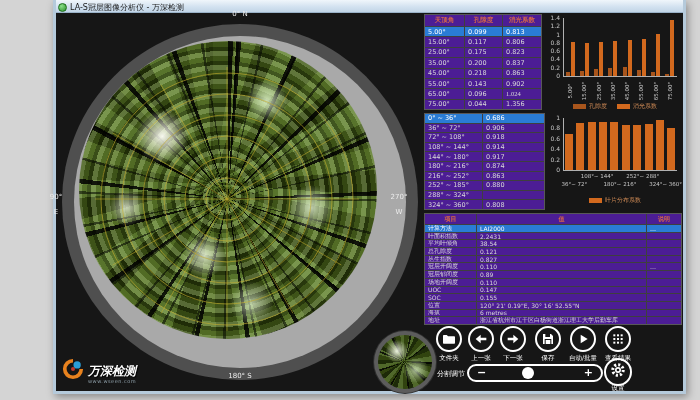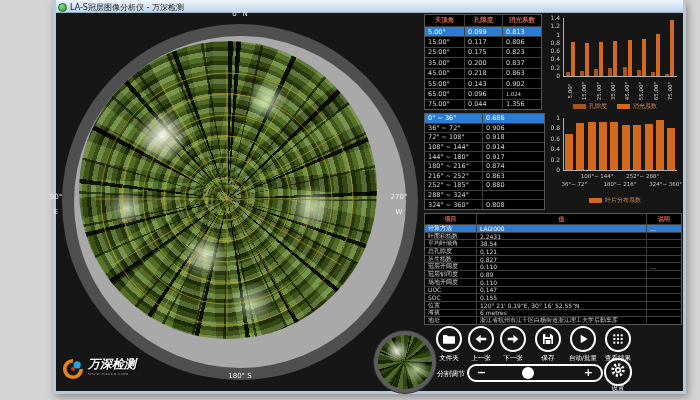--- a/index.html
+++ b/index.html
@@ -38,21 +38,21 @@
   #thumb{left:374px;top:331px;width:62px;height:62px;border-radius:50%;background:#5c5c5c;
          box-shadow:0 0 0 1px #2e2e2e;}
   #thumb-photo{left:4px;top:4px;width:54px;height:54px;border-radius:50%;
     background:
       radial-gradient(circle at 35% 30%, rgba(250,255,240,.9) 0, rgba(250,255,240,0) 22%),
       radial-gradient(circle at 70% 65%, rgba(230,250,210,.7) 0, rgba(230,250,210,0) 25%),
       repeating-conic-gradient(from 10deg at 50% 50%, rgba(0,0,0,.8) 0 4deg, rgba(0,0,0,0) 4deg 40deg),
       repeating-conic-gradient(from 0deg at 48% 48%, #31430f 0 12deg, #50682a 12deg 24deg, #1d2a08 24deg 34deg),
       radial-gradient(circle at 50% 50%, #4a6122 0 60%, #1c290a 100%);}
   
-  .dtable{background:#000000;border:1px solid #585858;box-sizing:border-box;display:flex;flex-direction:column;}
+  .dtable{background:#4c1d95;border:1px solid #585858;box-sizing:border-box;display:flex;flex-direction:column;}
   .trow{display:flex;flex:1;border-bottom:1px solid #3f3f3f;align-items:stretch;min-height:0;}
   .trow:last-child{border-bottom:none;}
   .thead{flex:none;}
   .tcell{border-right:1px solid #3f3f3f;display:flex;align-items:center;padding-left:3px;
          color:#d8d8d8;overflow:hidden;white-space:nowrap;box-sizing:border-box;}
   .tcell:last-child{border-right:none;}
   .thead .tcell{color:#d4654a;font-weight:bold;justify-content:center;padding-left:0;}
   .trow.sel{background:#2a7cd5;}
   .trow.sel .tcell{color:#fff;}
   #zenith-table{left:424px;top:14px;width:118px;height:96px;font-size:6.5px;}
@@ -81,21 +81,21 @@
   .tool-label{font-size:6.5px;margin-top:2px;white-space:nowrap;}
   #slider-label{left:437px;top:369px;font-size:7px;color:#fff;}
   #slider-pill{left:467px;top:364px;width:136px;height:18px;border:2px solid #fff;border-radius:11px;box-sizing:border-box;}
   #slider-minus{left:8px;top:1px;font-size:11px;font-weight:bold;color:#fff;line-height:12px;}
   #slider-plus{right:8px;top:1px;font-size:11px;font-weight:bold;color:#fff;line-height:12px;position:absolute;}
   #slider-knob{top:1px;width:12px;height:12px;border-radius:50%;background:#fff;position:absolute;}
   #settings-btn{left:604px;top:358px;width:28px;height:28px;border:2px solid #fff;border-radius:50%;
                 box-sizing:border-box;display:flex;align-items:center;justify-content:center;}
   #settings-label{left:604px;top:384px;width:28px;text-align:center;font-size:6.5px;color:#fff;}
   
-  #brand{left:62px;top:358px;display:flex;align-items:flex-start;gap:4px;font-family:Liberation Serif, serif;}
+  #brand{left:62px;top:358px;display:flex;align-items:flex-end;gap:4px;}
   #brand-name{font-size:12px;font-weight:bold;font-style:italic;color:#fff;text-shadow:1px 1px 1px #000;line-height:13px;}
   #brand-url{font-size:5px;color:#8fa0aa;letter-spacing:.5px;}
 </style>
 </head>
 <body>
 
 <div id="titlebar" class="abs"></div>
 <div id="title-icon" class="abs"></div>
 <div id="title-text" class="abs">LA-S冠层图像分析仪 - 万深检测</div>
 <div id="win" class="abs"></div>

